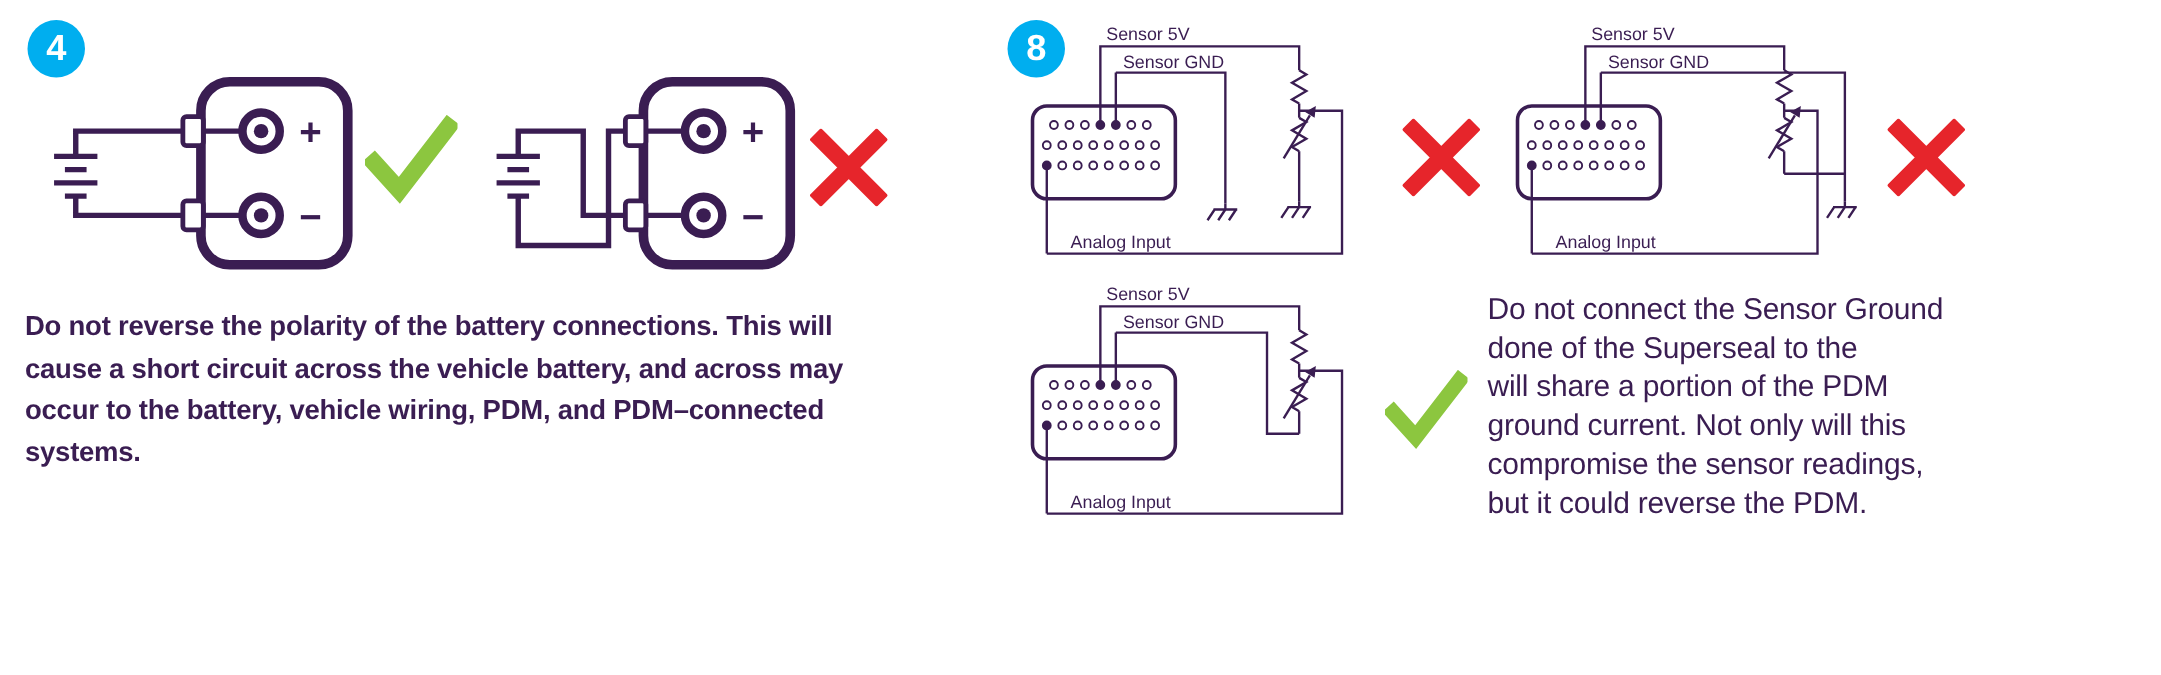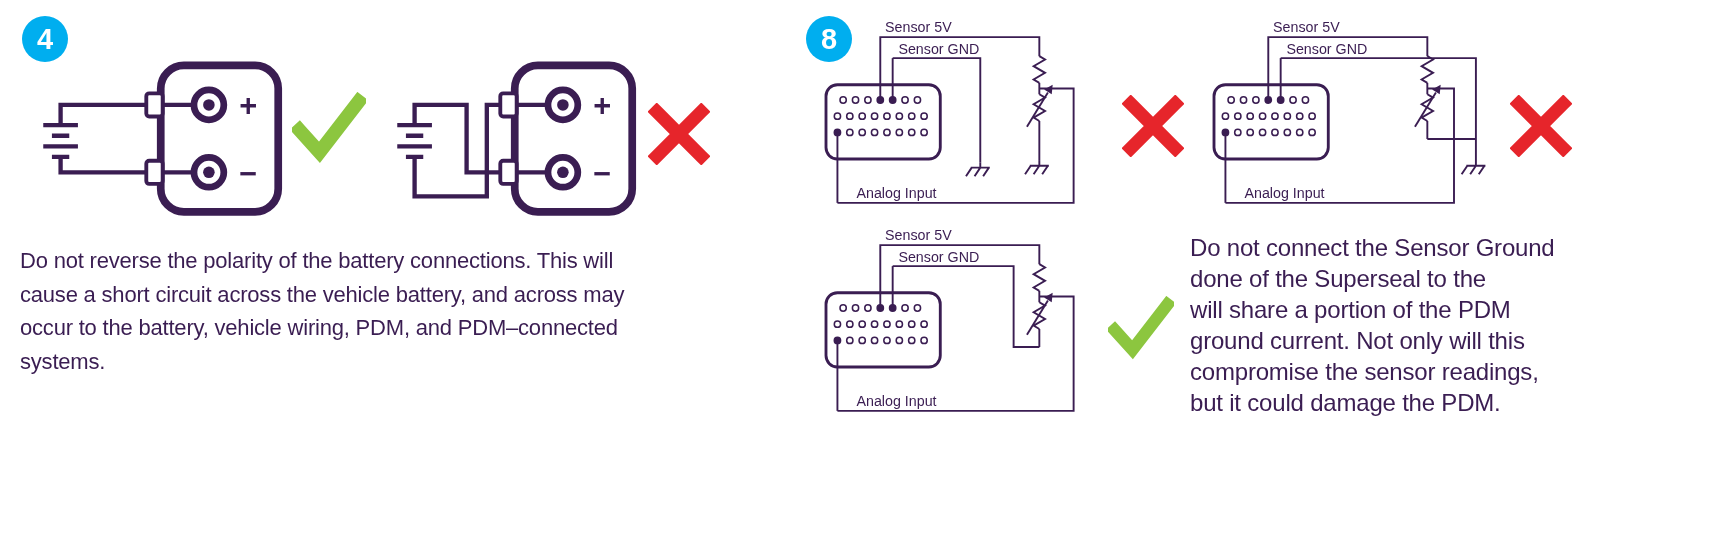--- a/index.html
+++ b/index.html
@@ -4,21 +4,21 @@
 <style>
   html,body{margin:0;padding:0;background:#fff;}
   .canvas{position:relative;width:1729px;height:540px;background:#fff;overflow:hidden;
           font-family:"Liberation Sans",sans-serif;}
   .abs{position:absolute;}
   .badge{position:absolute;width:46px;height:46px;border-radius:50%;background:#00AEEF;
          color:#fff;font-weight:bold;font-size:29px;display:flex;align-items:center;
          justify-content:center;}
   .para{position:absolute;color:#3A1D52;}
   .para div{white-space:nowrap;}
-  .para4{font-size:22px;line-height:33.5px;letter-spacing:-0.2px;}
+  .para4{font-size:22px;line-height:33.5px;letter-spacing:-0.2px;font-weight:bold;}
   .para8{font-size:24px;line-height:31px;letter-spacing:-0.2px;}
 
   
   .ln{stroke:#3A1D52;fill:none;stroke-width:2;stroke-linecap:butt;stroke-linejoin:miter;}
   .w3{stroke-width:3;}
   .w45{stroke-width:4.5;}
   .w7{stroke-width:7;}
   .w8{stroke-width:8;}
   .pin{stroke:#3A1D52;stroke-width:1.6;fill:#fff;}
   .pinf{stroke:#3A1D52;stroke-width:1.6;fill:#3A1D52;}
@@ -171,17 +171,17 @@
     <svg class="abs" style="left:1108px;top:296px;" width="66" height="66" viewBox="0 0 70 70">
       <path class="check" d="M7,36 L26,57 L63,9"></path>
     </svg>
 
     <div class="para para8" style="left:1190px;top:232px;width:480px;">
       <div>Do not connect the Sensor Ground</div>
       <div>done of the Superseal to the</div>
       <div>will share a portion of the PDM</div>
       <div>ground current. Not only will this</div>
       <div>compromise the sensor readings,</div>
-      <div>but it could damage the PDM.</div>
+      <div>but it could reverse the PDM.</div>
     </div>
   </section>
 
 </div>
 
 </body></html>

